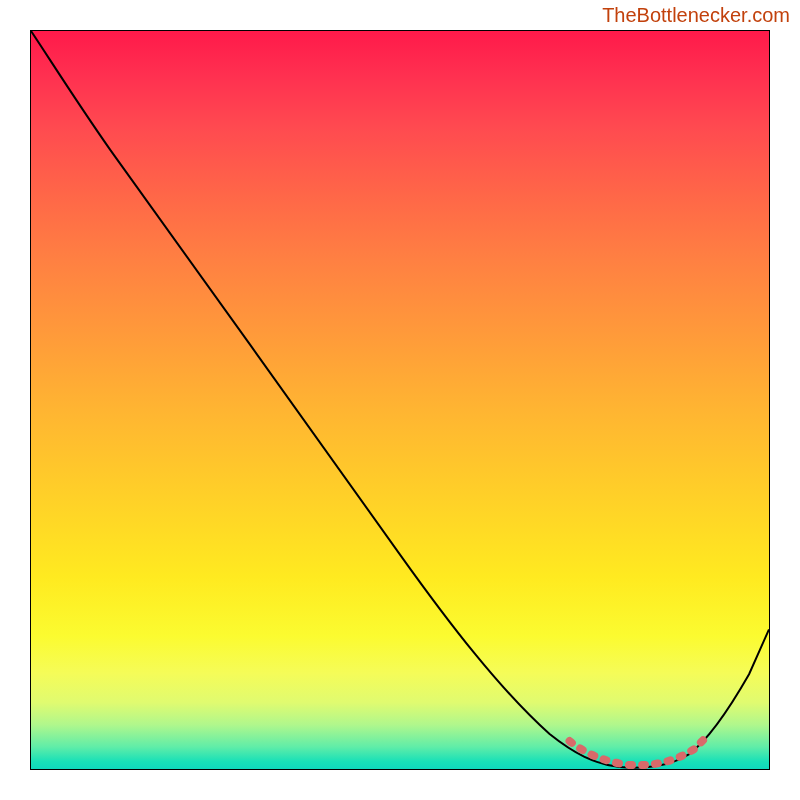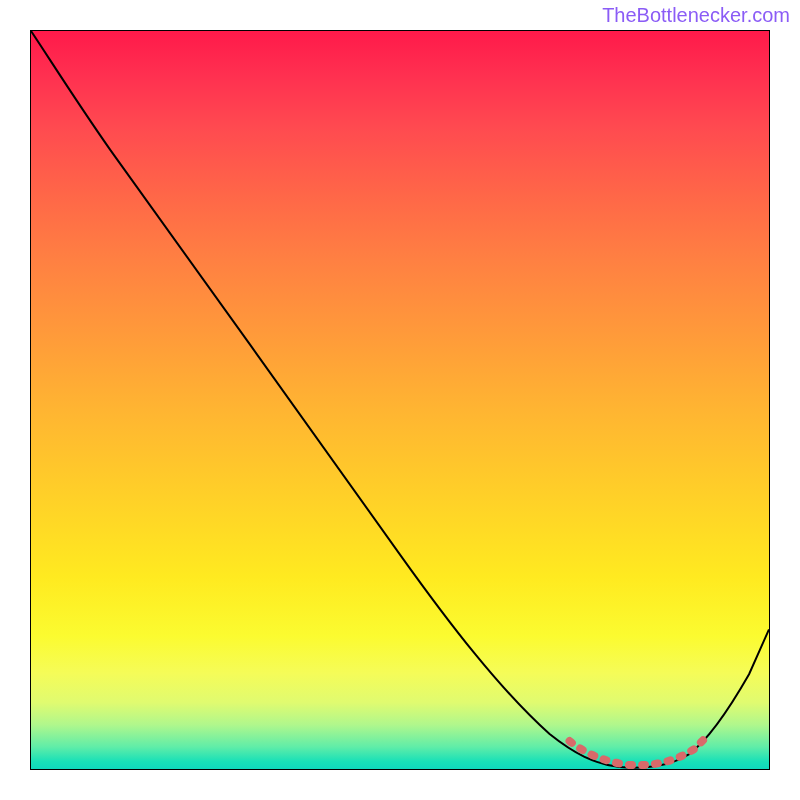--- a/index.html
+++ b/index.html
@@ -9,21 +9,21 @@
     background: #ffffff;
     font-family: Arial, sans-serif;
     position: relative;
     overflow: hidden;
   }
   .watermark {
     position: absolute;
     top: 4px;
     right: 10px;
     font-size: 20px;
-    color: #8b5cf6;
+    color: #c2410c;
     font-weight: 500;
     z-index: 10;
   }
   .chart-container {
     position: absolute;
     top: 30px;
     left: 30px;
     width: 740px;
     height: 740px;
     border: 1.5px solid #000;

